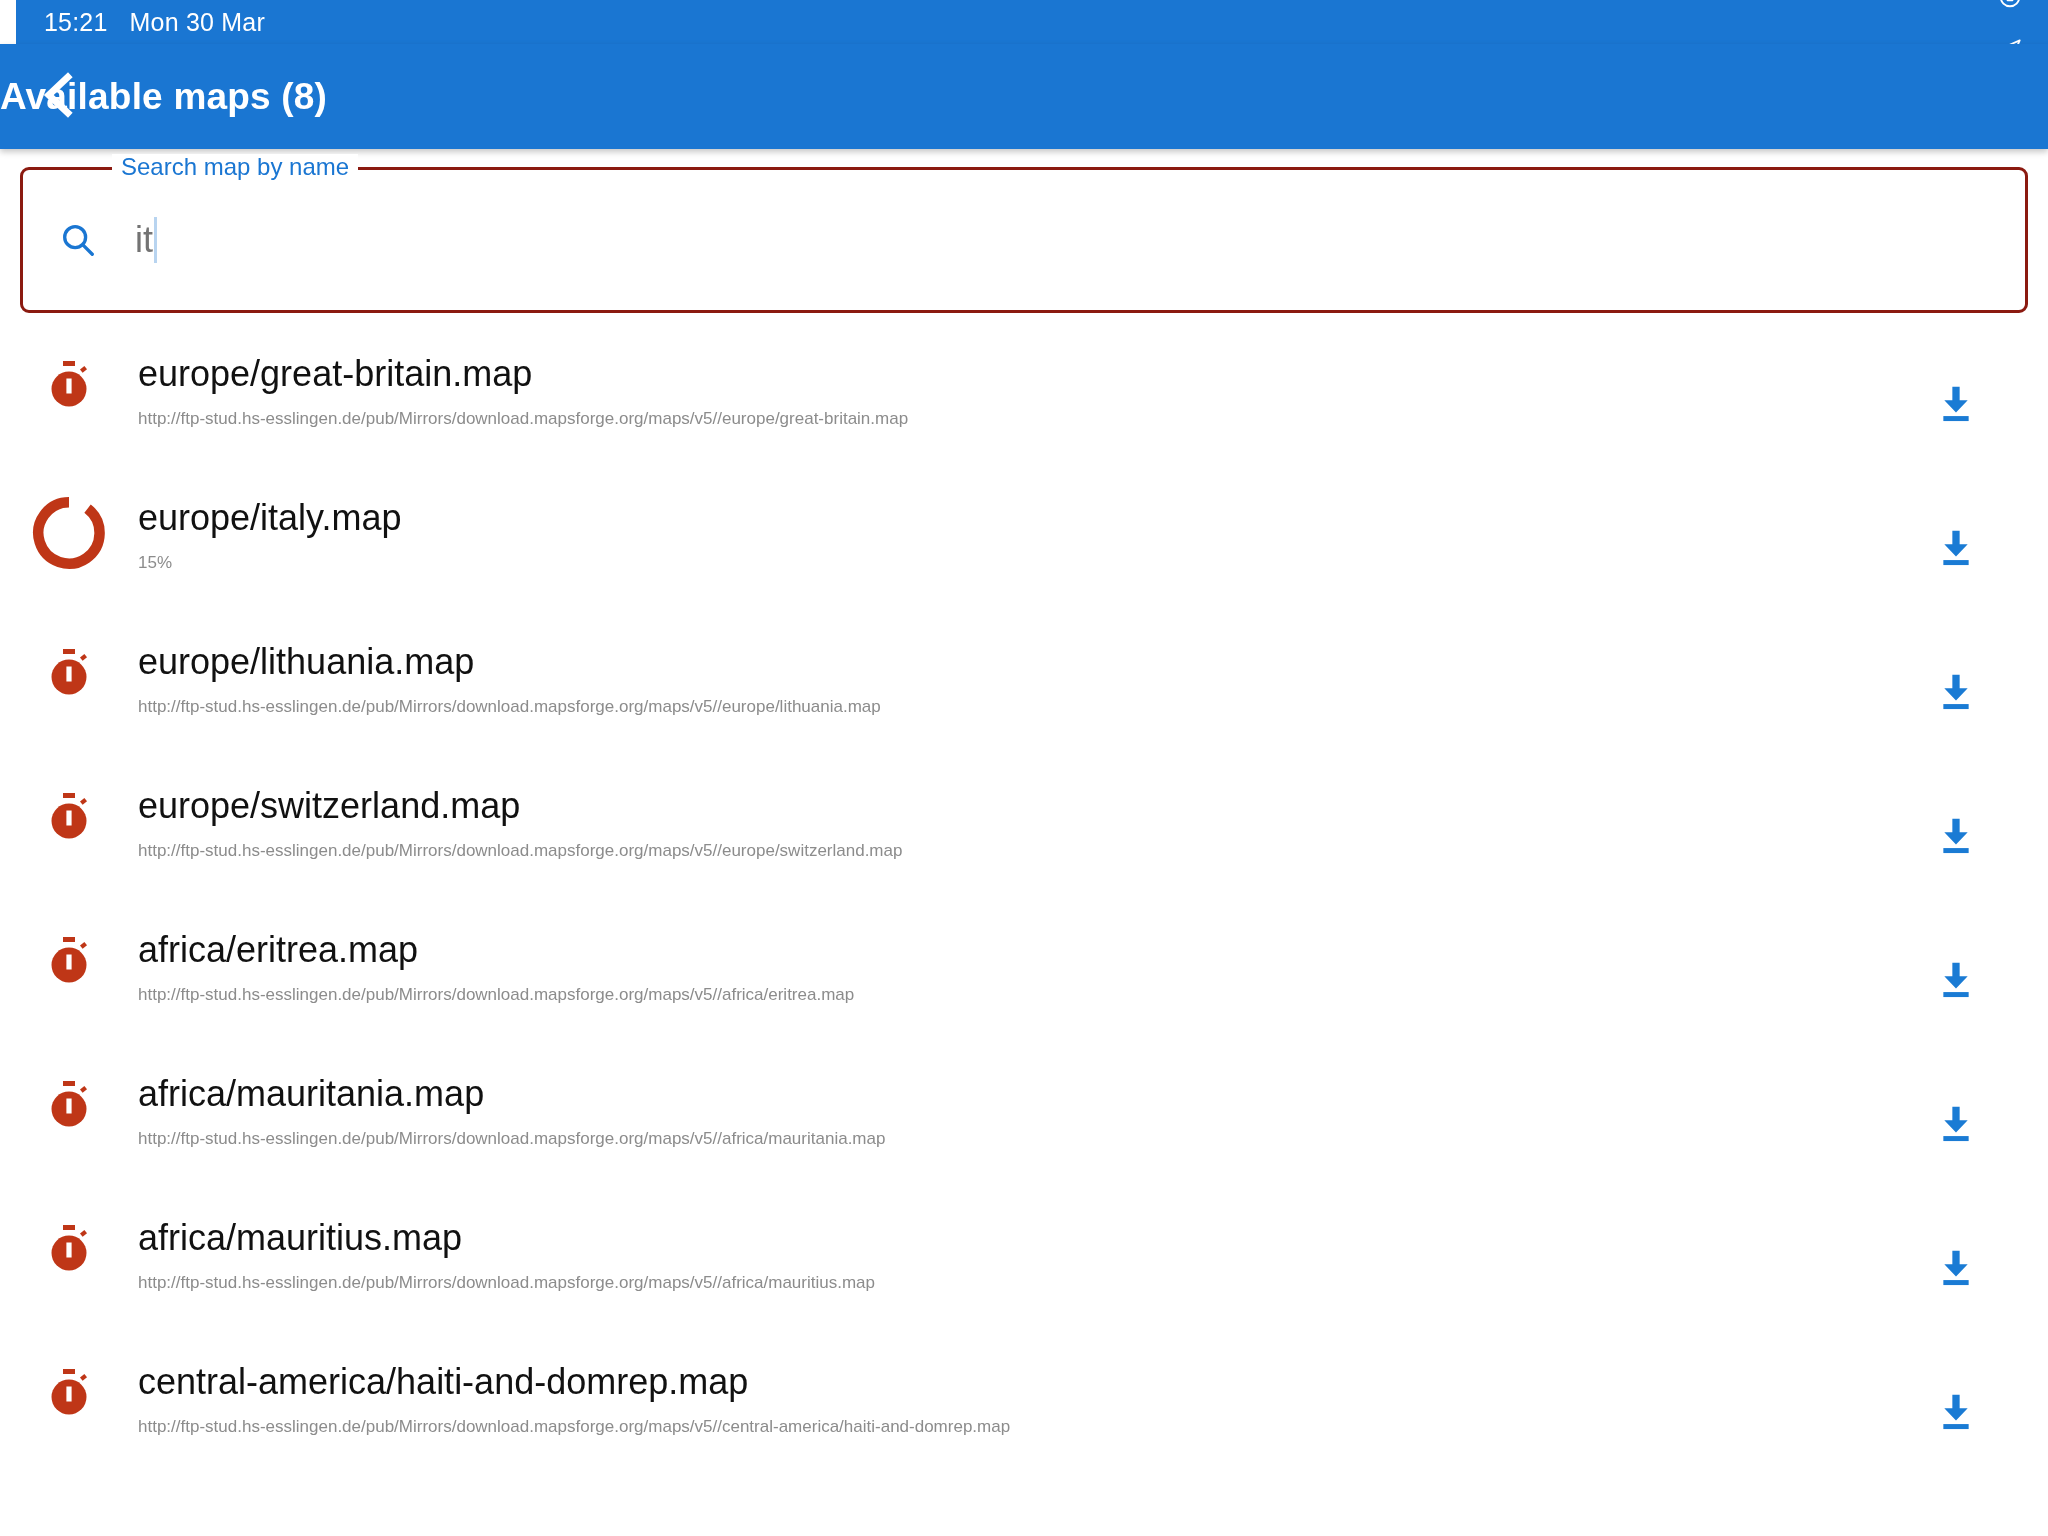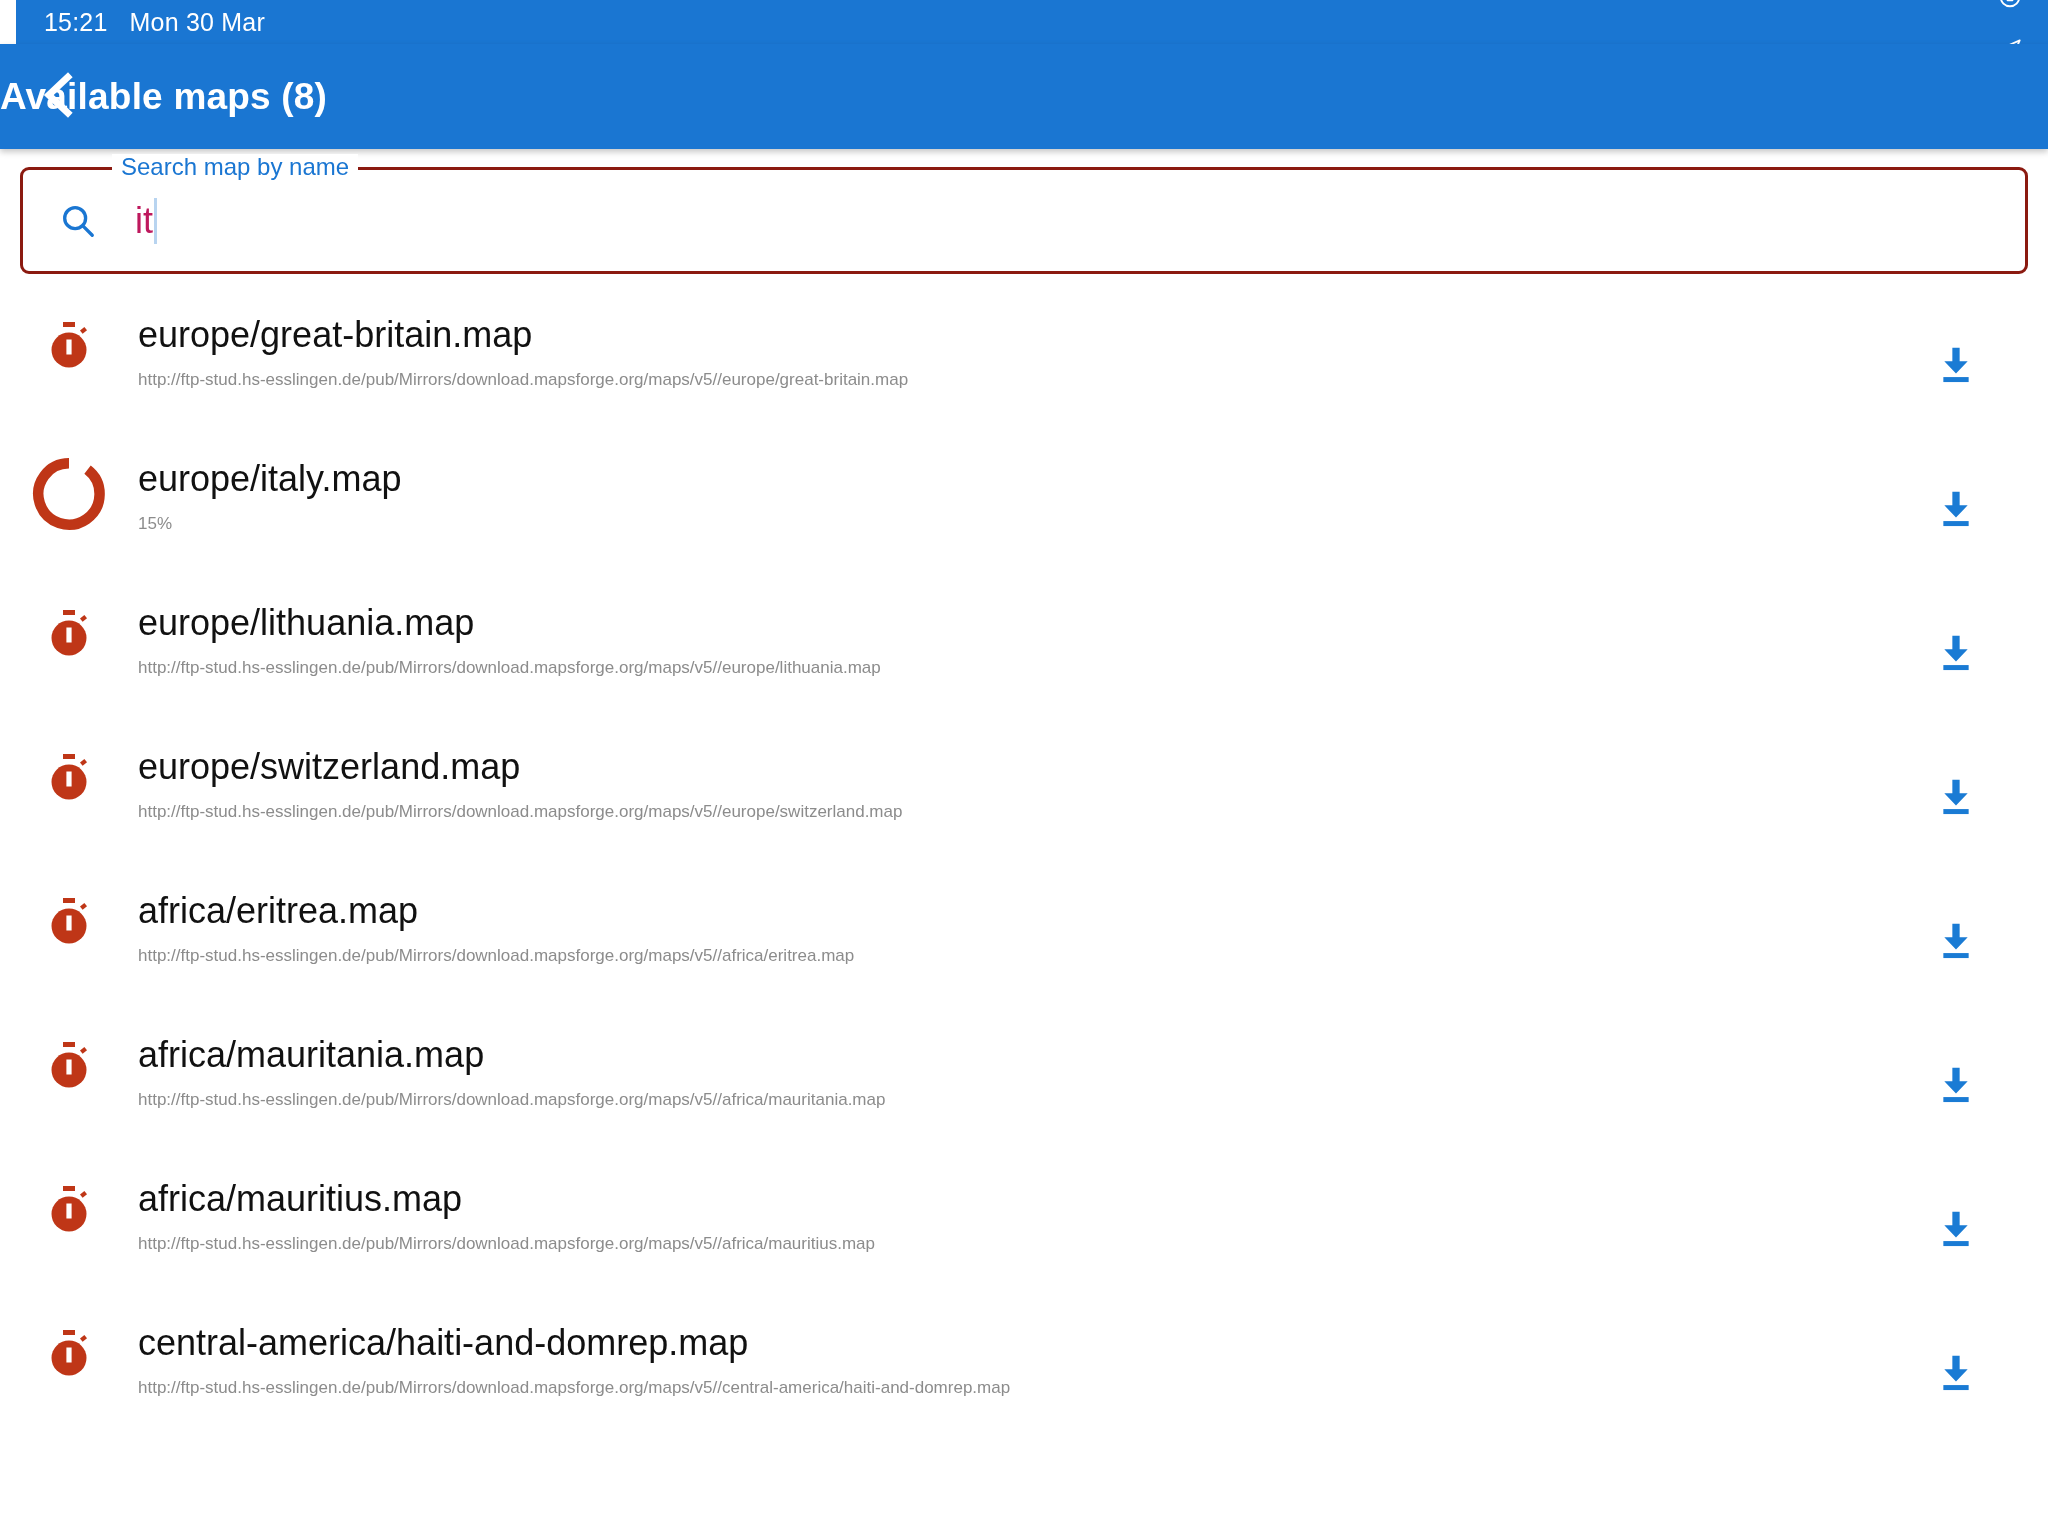--- a/index.html
+++ b/index.html
@@ -80,21 +80,21 @@
     color: #ffffff;
     font-size: 37px;
     font-weight: bold;
     letter-spacing: 0.2px;
   }
 
   
   .search-wrap {
     margin: 18px 20px 0 20px;
     position: relative;
-    height: 107px;
+    height: 146px;
   }
   .search-box {
     position: absolute;
     inset: 0;
     border: 3px solid #8b1a10;
     border-radius: 9px;
     display: flex;
     align-items: center;
     padding-left: 36px;
     background: #ffffff;
@@ -108,21 +108,21 @@
     color: #1a76d2;
     font-size: 24px;
     line-height: 26px;
     z-index: 2;
     white-space: nowrap;
   }
   .search-icon { width: 38px; height: 38px; flex: 0 0 auto; }
   .search-value {
     margin-left: 38px;
     font-size: 36px;
-    color: #be185d;
+    color: #737373;
     position: relative;
     display: inline-block;
   }
   .caret {
     display: inline-block;
     width: 3px;
     height: 46px;
     background: #b8d4f0;
     vertical-align: -11px;
     margin-left: 1px;

